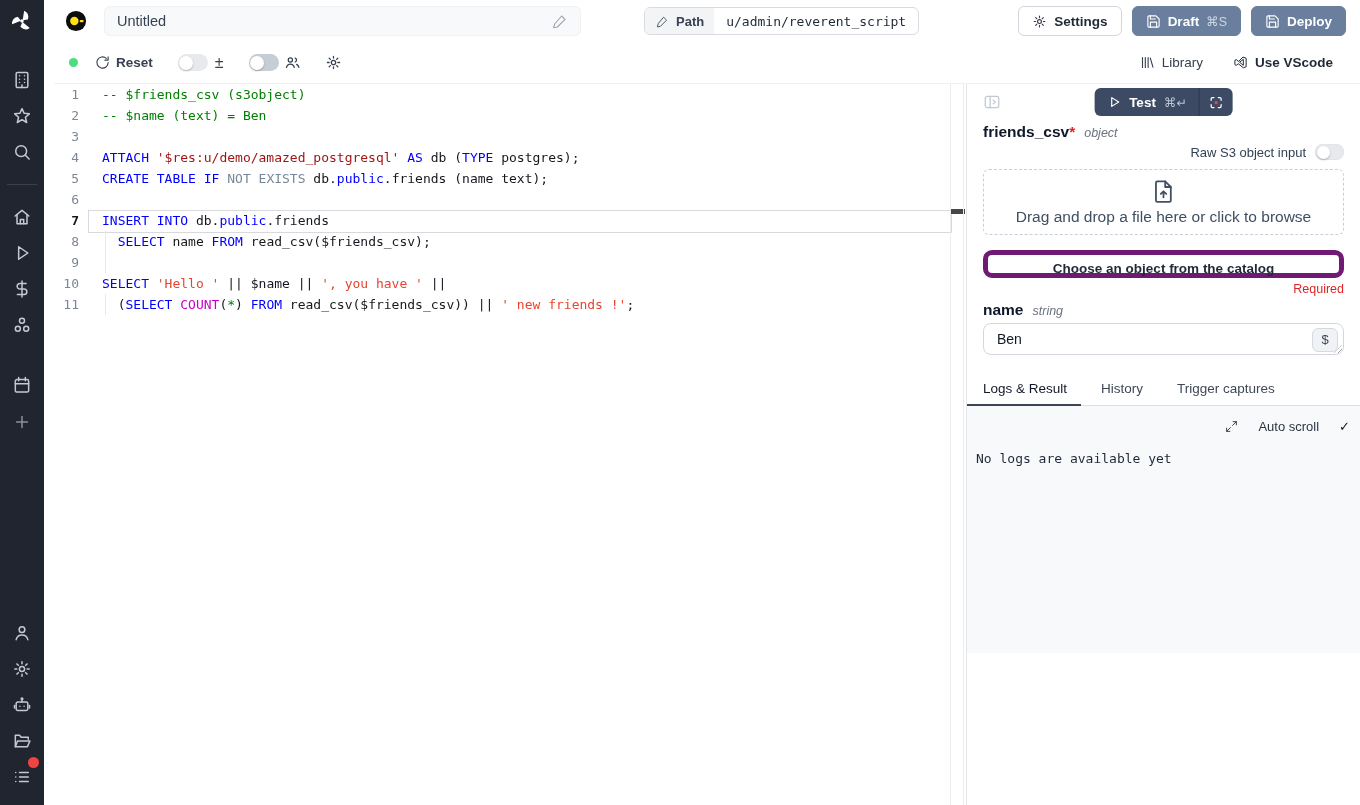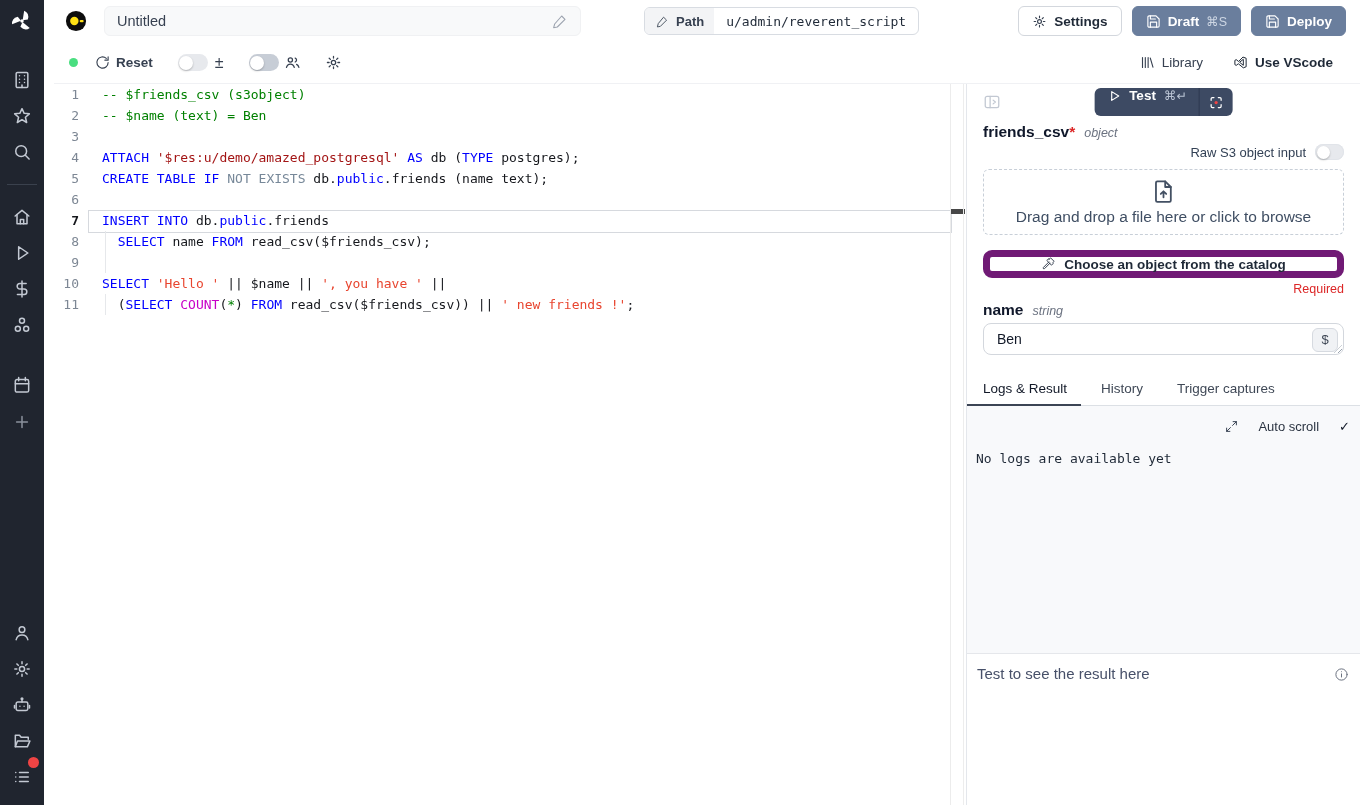--- a/index.html
+++ b/index.html
@@ -73,44 +73,44 @@
   .ov-mark { position:absolute; left:907px; top:125px; width:14px; height:5px; background:#474747; }
   .edge-line { position:absolute; left:919px; top:0; width:1px; height:721px; background:#ededed; }
 
   
   #rpanel { position:absolute; left:966px; top:84px; width:394px; height:721px; background:#fff;
     border-left:1px solid #e4e7ec; display:flex; flex-direction:column; }
   .args { padding:4px 16px 0 16px; }
   .test-row { position:relative; height:28px; }
   .collapse-ic { position:absolute; left:0; top:5px; width:18px; height:18px; color:#c2c8d2; }
   .test-btn { position:absolute; left:50%; transform:translateX(-50%); top:0; height:28px; background:#3d4a63;
-    border-radius:6px; display:flex; align-items:flex-start; color:#fff; cursor:pointer; overflow:hidden; }
+    border-radius:6px; display:flex; align-items:center; color:#fff; cursor:pointer; overflow:hidden; }
   .test-main { display:flex; align-items:center; gap:8px; padding:0 12px 0 13px; }
   .test-main svg { width:14px; height:14px; }
   .test-main b { font-size:13.5px; }
   .test-main .kbd { font-size:12.5px; color:#b9c3d3; font-weight:400; }
   .test-cap { border-left:1px solid #2d3950; height:100%; display:flex; align-items:center; padding:0 9px; }
   .test-cap svg { width:15px; height:15px; }
   .arg-head { margin-top:7px; display:flex; align-items:baseline; gap:9px; height:18px; }
   .arg-name { font-size:15.5px; font-weight:700; color:#0f172a; }
   .arg-req { color:#dc2626; }
   .arg-type { font-size:12.5px; font-style:italic; color:#6b7280; }
   .raw-row { margin-top:2px; height:18px; display:flex; justify-content:flex-end; align-items:center; gap:9px;
     font-size:13px; color:#334155; }
   .toggle-sm { width:29px; height:16px; border-radius:8px; background:#e7e9ed; position:relative;
     box-shadow:inset 0 0 0 1px #e1e4e9; }
   .toggle-sm .knob { position:absolute; left:1.5px; top:1.5px; width:13px; height:13px; background:#fff;
     border-radius:50%; box-shadow:0 1px 2px rgba(0,0,0,.25); }
   .dropzone { margin-top:8px; height:66px; border:1.5px dashed #c8cfd8; border-radius:6px; display:flex;
     flex-direction:column; align-items:center; justify-content:center; gap:3px; cursor:pointer; }
   .dropzone svg { width:27px; height:27px; color:#43506355; color:#435063; }
   .dropzone .dz-text { font-size:15.5px; color:#3f4e63; }
-  .catalog-btn { margin-top:15px; height:28px; border:7px solid #701a75; border-radius:9px; background:#fff;
+  .catalog-btn { margin-top:15px; height:28px; border:5px solid #701a75; border-radius:9px; background:#fff;
     display:flex; align-items:center; justify-content:center; gap:9px; font-size:13.5px; font-weight:700;
-    color:#1f2937; cursor:pointer; }
+    color:#1f2937; cursor:pointer;flex-direction:column; }
   .catalog-btn svg { width:14px; height:14px; color:#374151; }
   .required { margin-top:4px; text-align:right; font-size:12.5px; color:#dc2626; height:16px; }
   .arg-head2 { margin-top:3px; }
   .name-input { margin-top:4px; height:32px; border:1px solid #d3d7dd; border-radius:8px; position:relative;
     display:flex; align-items:center; padding-left:13px; font-size:14px; color:#111827; background:#fff; }
   .dollar-chip { position:absolute; right:5px; top:3.5px; width:26px; height:24px; background:#f0f2f5;
     border:1px solid #d6dae0; border-radius:6px; display:flex; align-items:center; justify-content:center;
     font-size:13px; color:#3f4856; cursor:pointer; }
   .resize-h { position:absolute; right:1px; bottom:1px; width:8px; height:8px;
     background:repeating-linear-gradient(135deg, transparent 0 2px, #9aa3af 2px 3px); cursor:nwse-resize;
@@ -424,21 +424,13 @@
     <div class="autoscroll">
       <svg class="ic" viewBox="0 0 24 24">
           <path d="M15 3h6v6M9 21H3v-6M21 3l-7 7M3 21l7-7"></path>
         </svg>
       <span>Auto scroll</span>
       <span class="chk">✓</span>
     </div>
     <div class="nologs">No logs are available yet</div>
   </div>
 
-  <div class="result">
-    <span class="ph">Test to see the result here</span>
-    <svg class="ic" viewBox="0 0 24 24" style="stroke-width:1.6">
-        <circle cx="12" cy="12" r="9"></circle>
-        <path d="M12 11v5"></path>
-        <path d="M12 7.5h.01"></path>
-      </svg>
-  </div>
 </div>
 
 </body></html>

